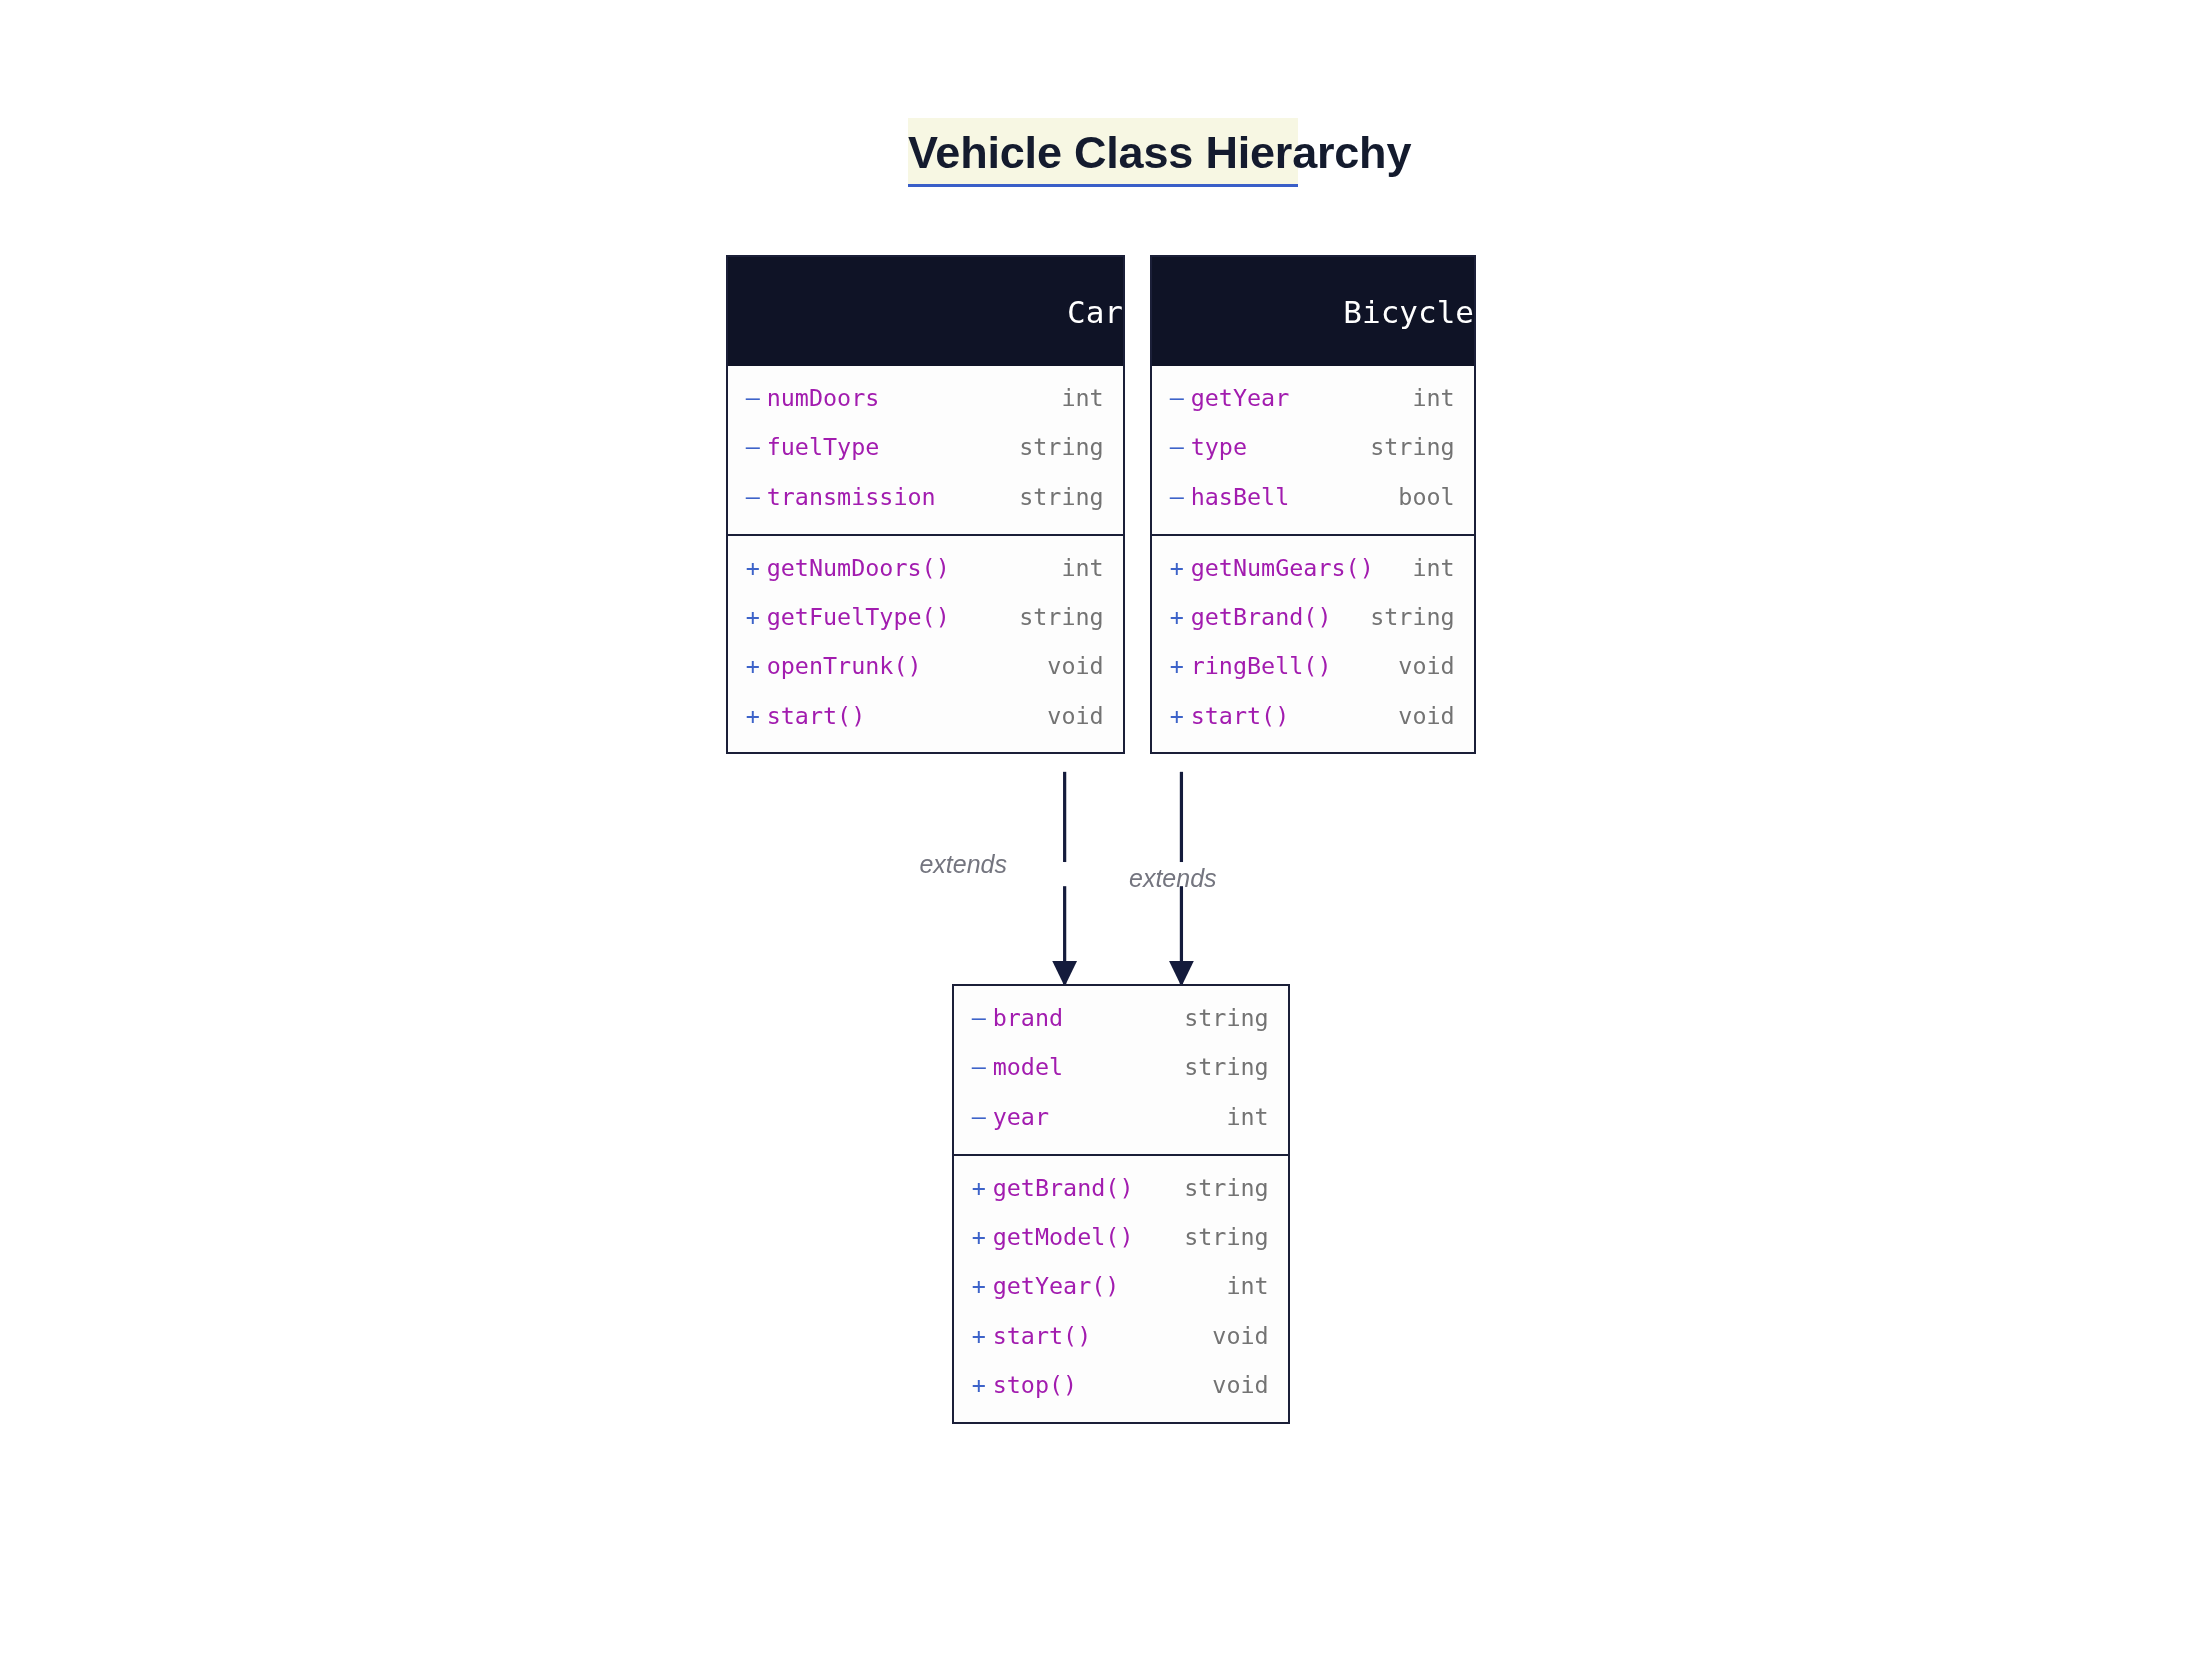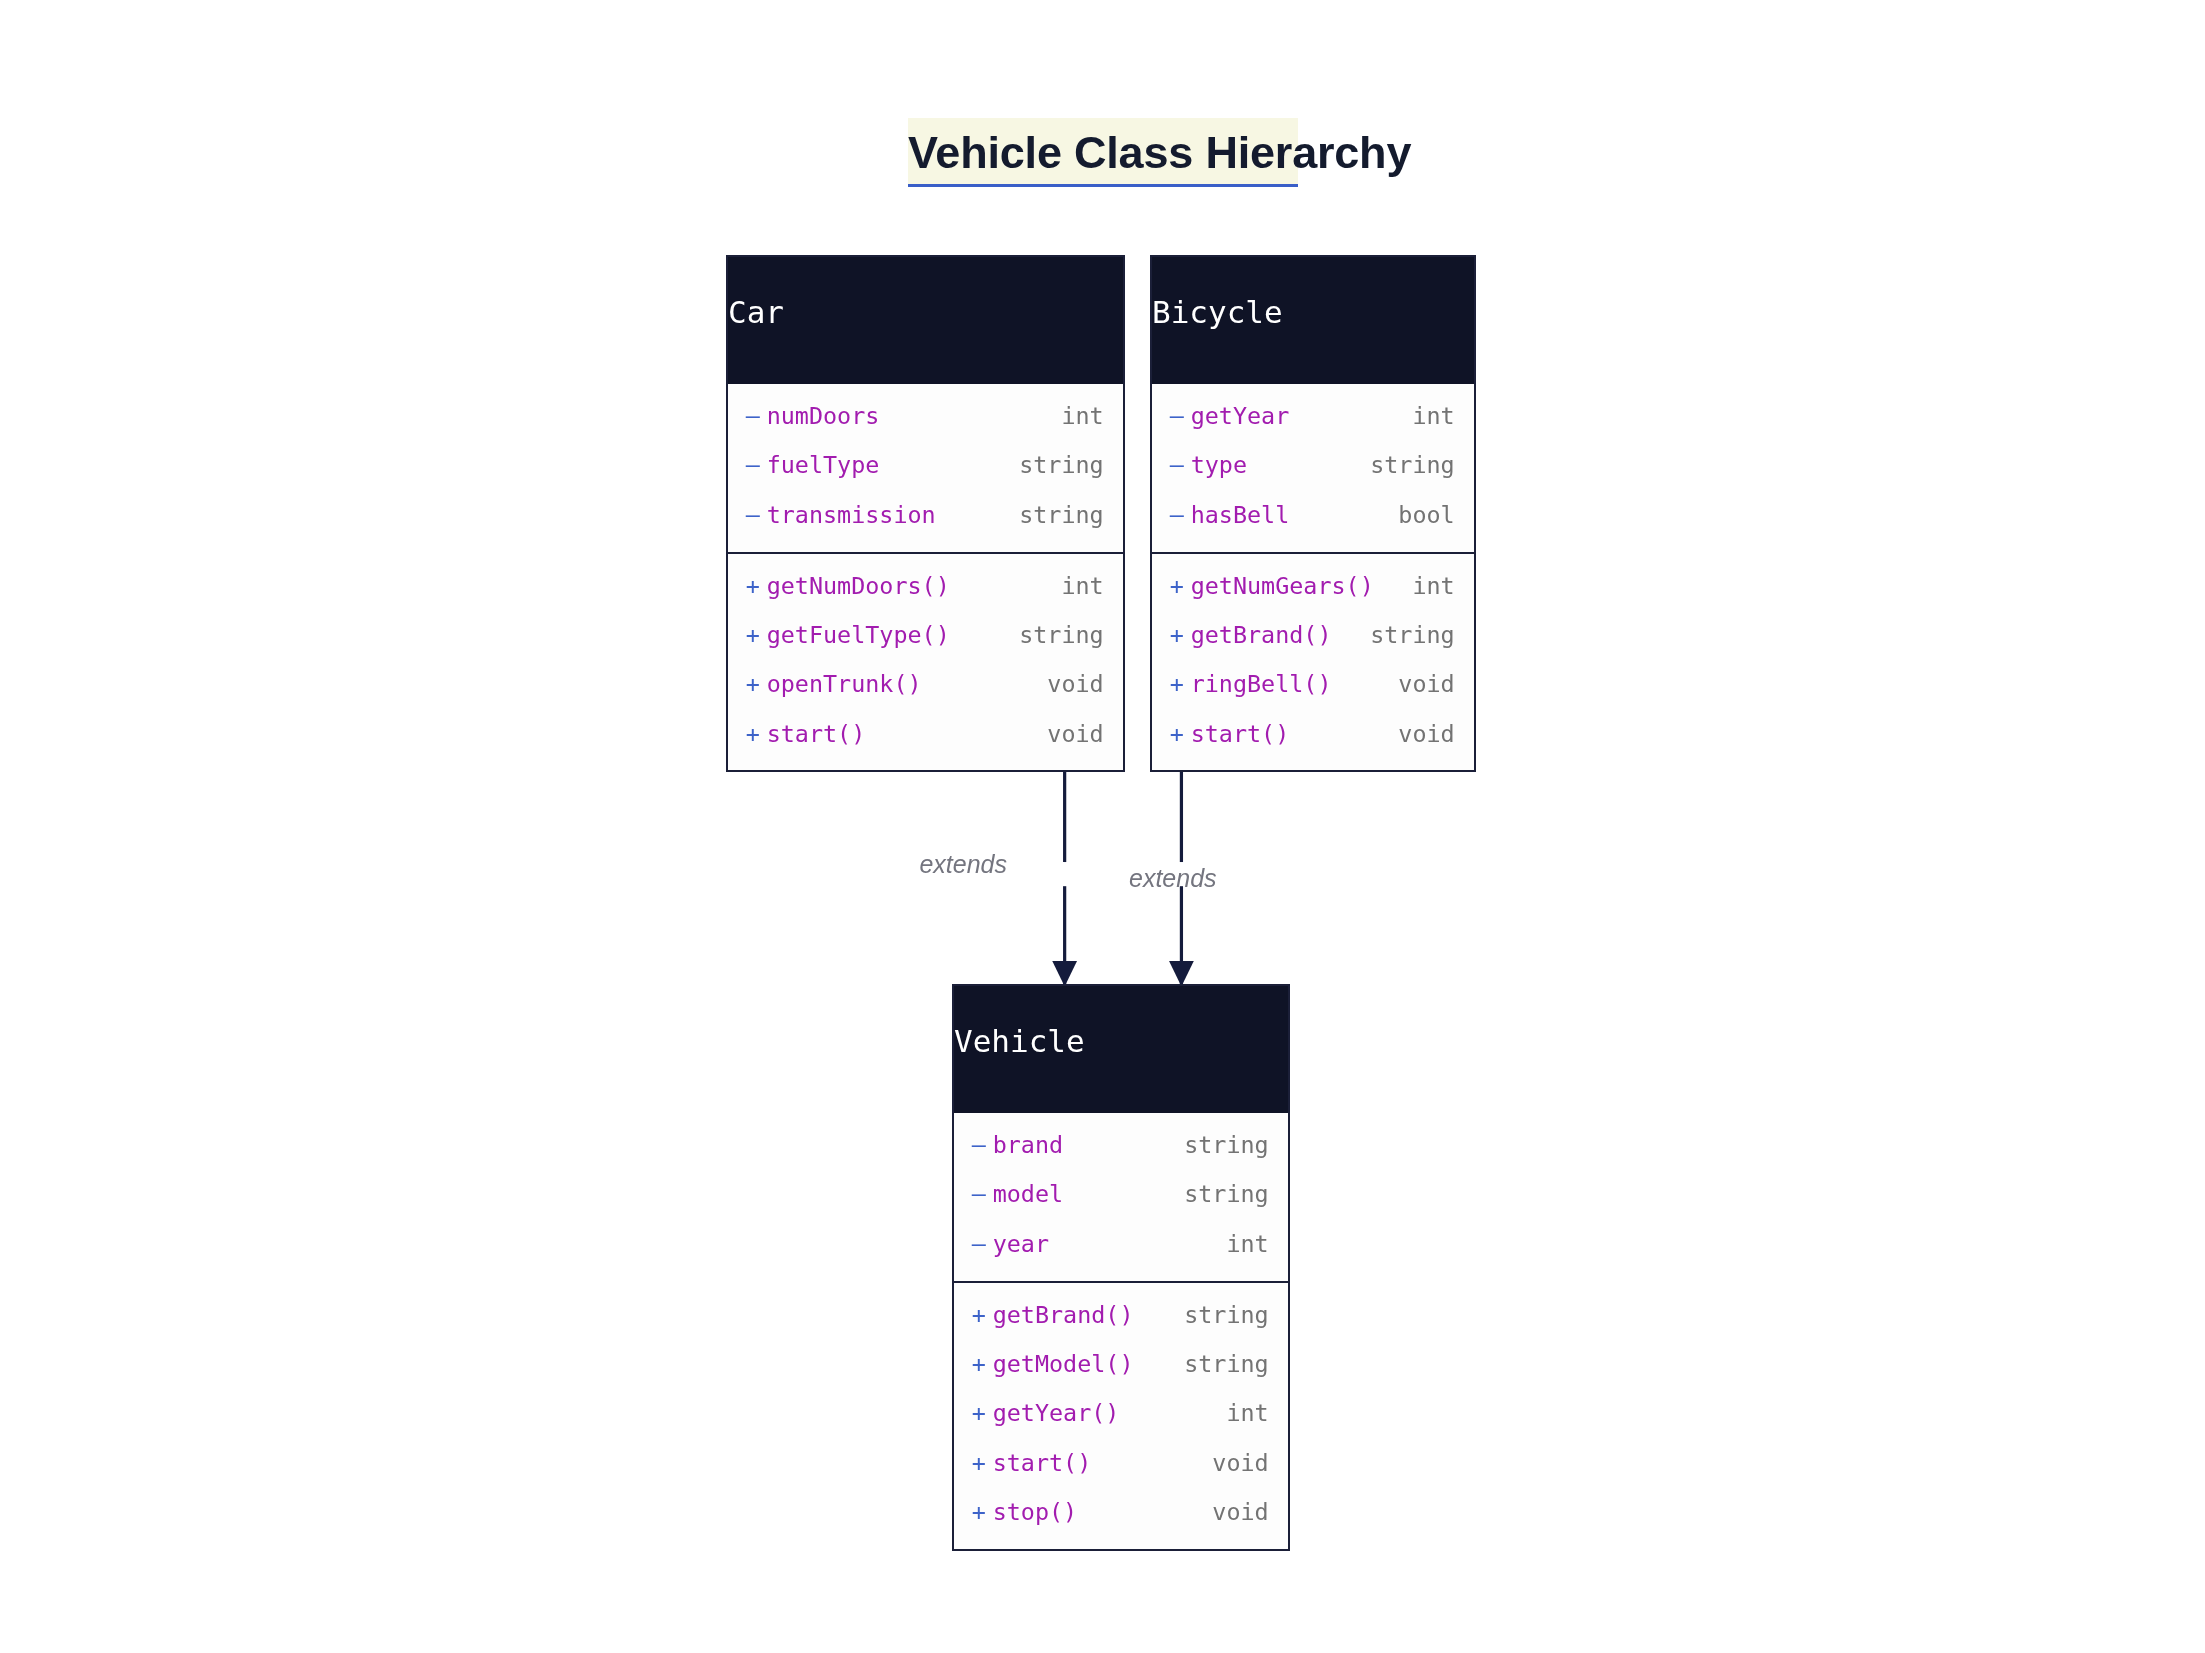--- a/index.html
+++ b/index.html
@@ -56,23 +56,23 @@
     position: absolute;
     box-sizing: border-box;
     border: 2.4px solid #1b1f38;
     background: #fdfdfd;
   }
   .class-header {
     background: #0f1326;
     color: #ffffff;
     font-family: "DejaVu Sans Mono", monospace;
     font-size: 31px;
-    text-align: left;
+    text-align: right;
     line-height: 1;
-    padding: 40px 0 56px 0;
+    padding: 40px 0 38px 0;
     white-space: nowrap;
   }
   .member-section {
     padding: 8px 0 11.3px 0;
   }
   .member-section.methods {
     border-top: 2.4px solid #1b1f38;
   }
   .member-row {
     display: flex;
@@ -221,21 +221,20 @@
     </div>
     <div class="member-row">
       <span class="vis">+</span>
       <span class="mname">start()</span>
       <span class="mtype">void</span>
     </div>
   </div>
 </div>
 
 <div class="class-box" id="class-box-vehicle" style="left:952px; top:984px; width:338px;">
-  <div class="class-header">Vehicle</div>
   <div class="member-section attributes">
     <div class="member-row">
       <span class="vis">–</span>
       <span class="mname">brand</span>
       <span class="mtype">string</span>
     </div>
     <div class="member-row">
       <span class="vis">–</span>
       <span class="mname">model</span>
       <span class="mtype">string</span>

